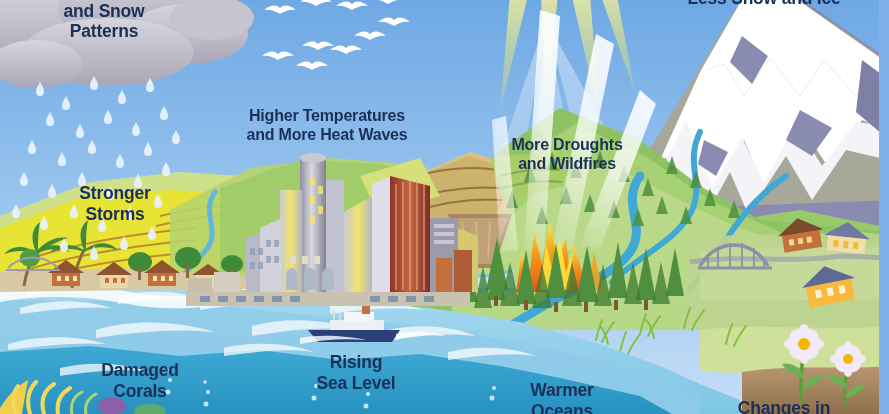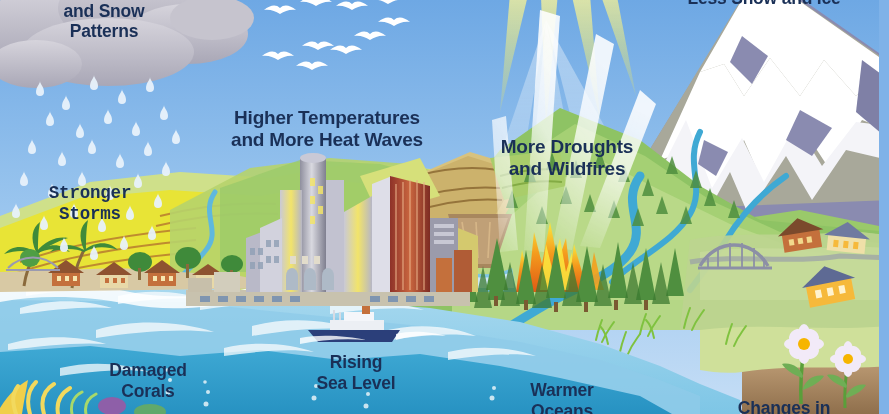--- a/index.html
+++ b/index.html
@@ -13,31 +13,31 @@
     position:absolute;
     color:#1a3057;
     font-weight:bold;
     font-family:"Liberation Sans", sans-serif;
     text-align:center;
     line-height:1.18;
     letter-spacing:-0.2px;
     white-space:pre-line;
     pointer-events:none;
   }
-  .lbl-lg { font-size:19px; }
+  .lbl-lg { font-size:16px; }
   .lbl-md { font-size:17.5px; }
 
   
   #lbl-precip   { left:14px;  top:-20px; width:180px; }
-  #lbl-storms   { left:24px;  top:183px; width:132px;font-family:Liberation Mono, monospace; }
+  #lbl-storms   { left:49px;  top:183px; width:132px; }
   #lbl-heat     { left:222px; top:107px; width:210px; }
   #lbl-drought  { left:472px; top:136px; width:190px; }
   #lbl-snowice  { left:686px; top:-12px; width:156px; }
   #lbl-thaw     { left:730px; top:170px; width:160px; }
-  #lbl-corals   { left:78px;  top:360px; width:140px; }
+  #lbl-corals   { left:70px;  top:360px; width:140px; }
   #lbl-sealevel { left:288px; top:352px; width:136px; }
   #lbl-oceans   { left:498px; top:380px; width:128px; }
   #lbl-soil     { left:714px; top:398px; width:140px; }
 </style>
 </head>
 <body>
 
 <div id="stage">
 
   <svg class="layer" viewBox="0 0 889 414" preserveAspectRatio="none">

